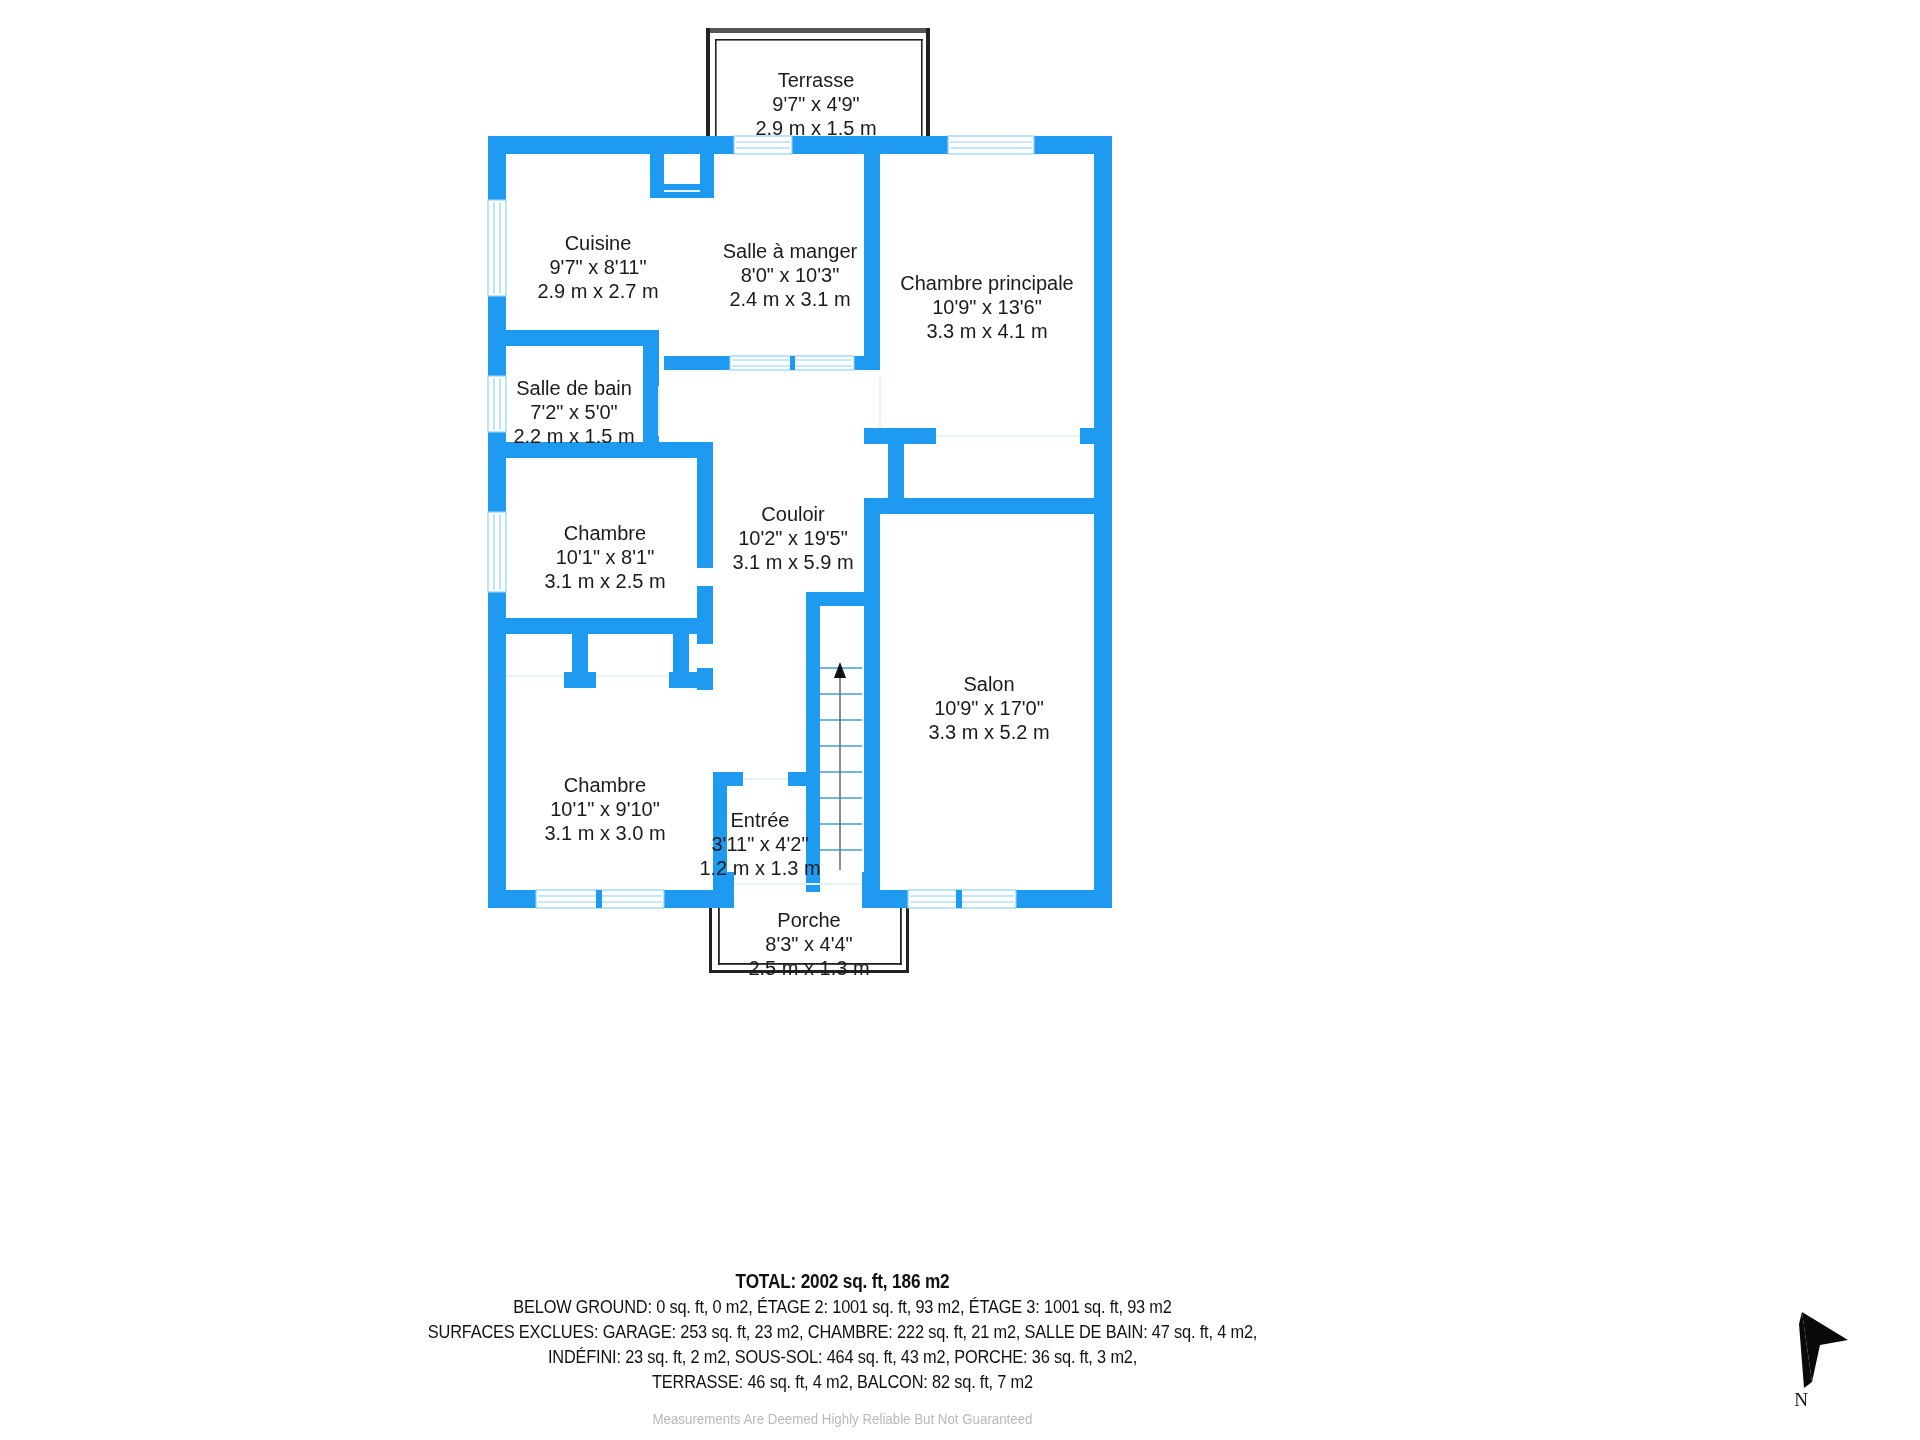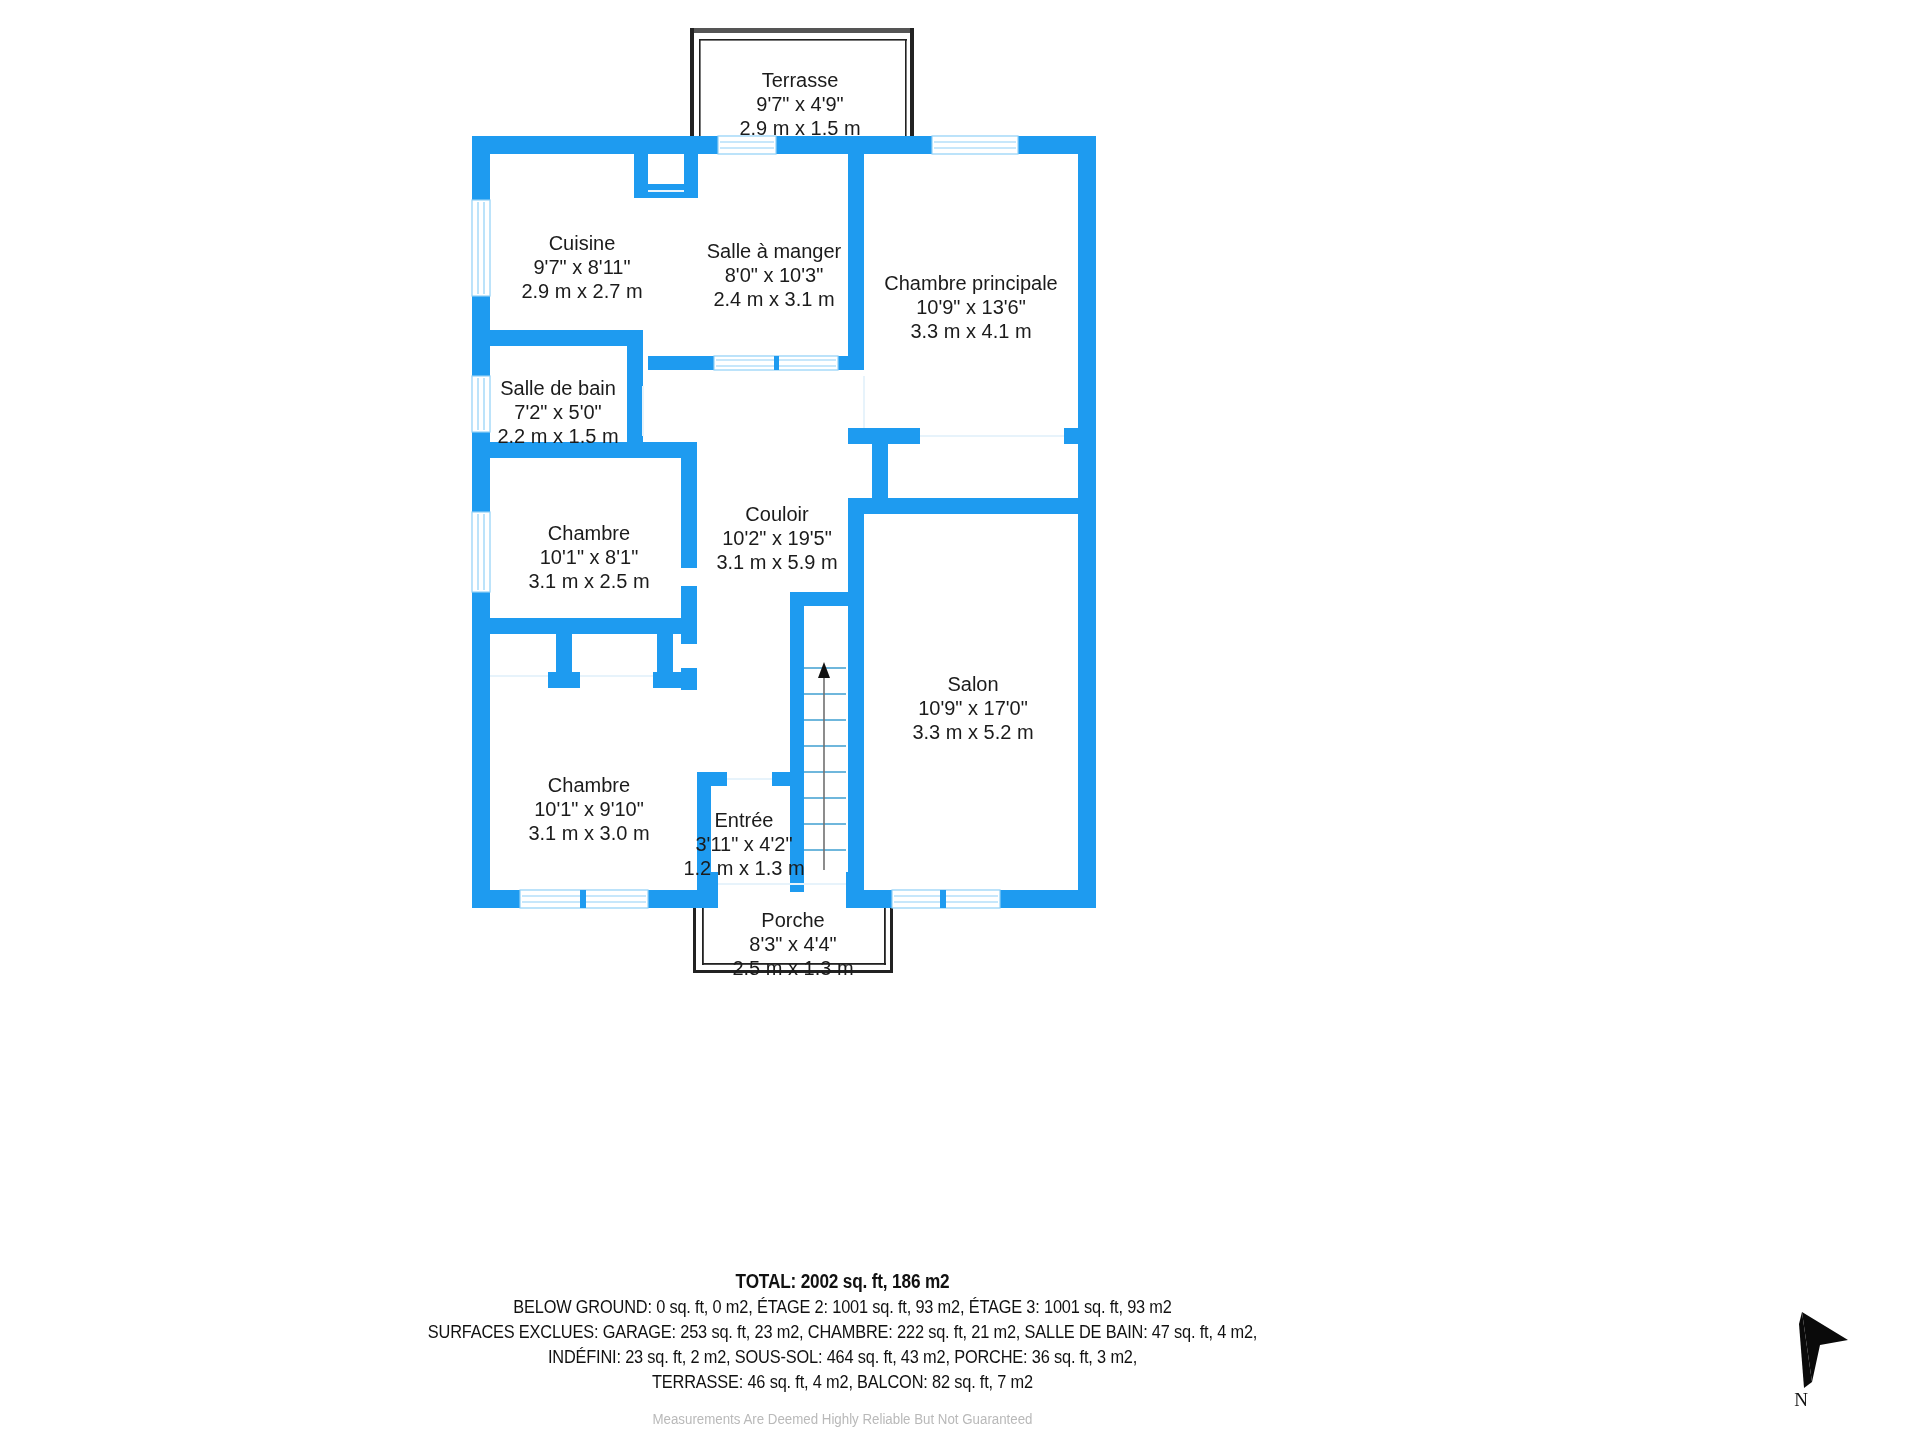--- a/index.html
+++ b/index.html
@@ -4,21 +4,21 @@
 <title>Floor Plan</title>
 <style>
   html,body{margin:0;padding:0;background:#ffffff;}
   body{
     width:1920px;height:1440px;
     font-family:"Liberation Sans","DejaVu Sans",sans-serif;
     color:#1a1a1a;
     position:relative;
     overflow:hidden;
   }
-  #plan-wrap{position:absolute;left:0;top:0;width:1612px;height:1440px;}
+  #plan-wrap{position:absolute;left:16px;top:0;width:1612px;height:1440px;}
   svg#floorplan{display:block;width:1920px;height:1440px;}
 
   .room-label{
     font-family:"Liberation Sans","DejaVu Sans",sans-serif;
     text-anchor:middle;
     fill:#1b1b1b;
   }
   .room-name{font-size:20px;}
   .room-dim{font-size:20px;}
 

